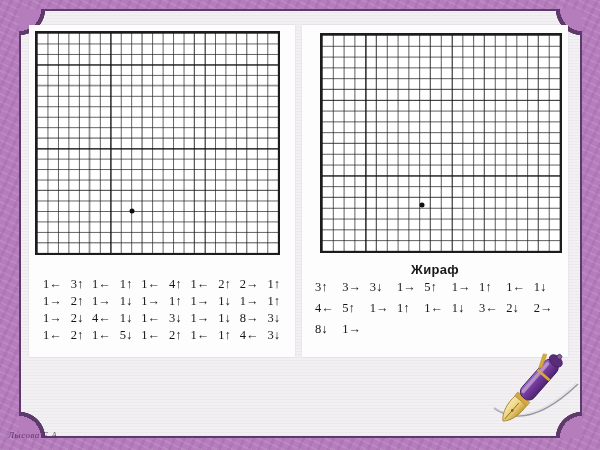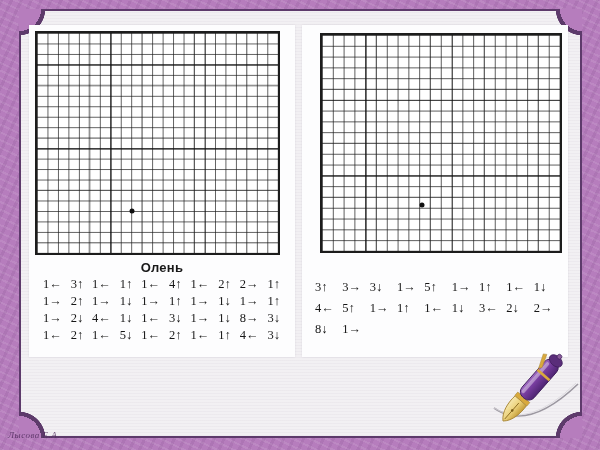--- a/index.html
+++ b/index.html
@@ -90,21 +90,20 @@
   <div class="scoop br"></div>
 
   <div class="panel left">
     <div class="grid" style="--cell: 10.48px;">
         <div class="accent v" style="left: 73.36px;"></div>
         <div class="accent v" style="left: 167.68px;"></div>
         <div class="accent h" style="top: 31.44px;"></div>
         <div class="accent h" style="top: 115.28px;"></div>
         <div class="dot" style="left: 94.844px; top: 178.16px;"></div>
       </div>
-    <div class="panel-title">Олень</div>
     <div class="tokens">
         <span class="token">1←</span>
         <span class="token">3↑</span>
         <span class="token">1←</span>
         <span class="token">1↑</span>
         <span class="token">1←</span>
         <span class="token">4↑</span>
         <span class="token">1←</span>
         <span class="token">2↑</span>
         <span class="token">2→</span>
@@ -143,20 +142,21 @@
   </div>
 
   <div class="panel right">
     <div class="grid" style="--cell: 10.8px;">
         <div class="accent v" style="left: 43.2px;"></div>
         <div class="accent v" style="left: 129.6px;"></div>
         <div class="accent h" style="top: 64.8px;"></div>
         <div class="accent h" style="top: 140.4px;"></div>
         <div class="dot" style="left: 99.9px; top: 169.56px;"></div>
       </div>
+    <div class="panel-title">Жираф</div>
     <div class="tokens">
         <span class="token">3↑</span>
         <span class="token">3→</span>
         <span class="token">3↓</span>
         <span class="token">1→</span>
         <span class="token">5↑</span>
         <span class="token">1→</span>
         <span class="token">1↑</span>
         <span class="token">1←</span>
         <span class="token">1↓</span>

